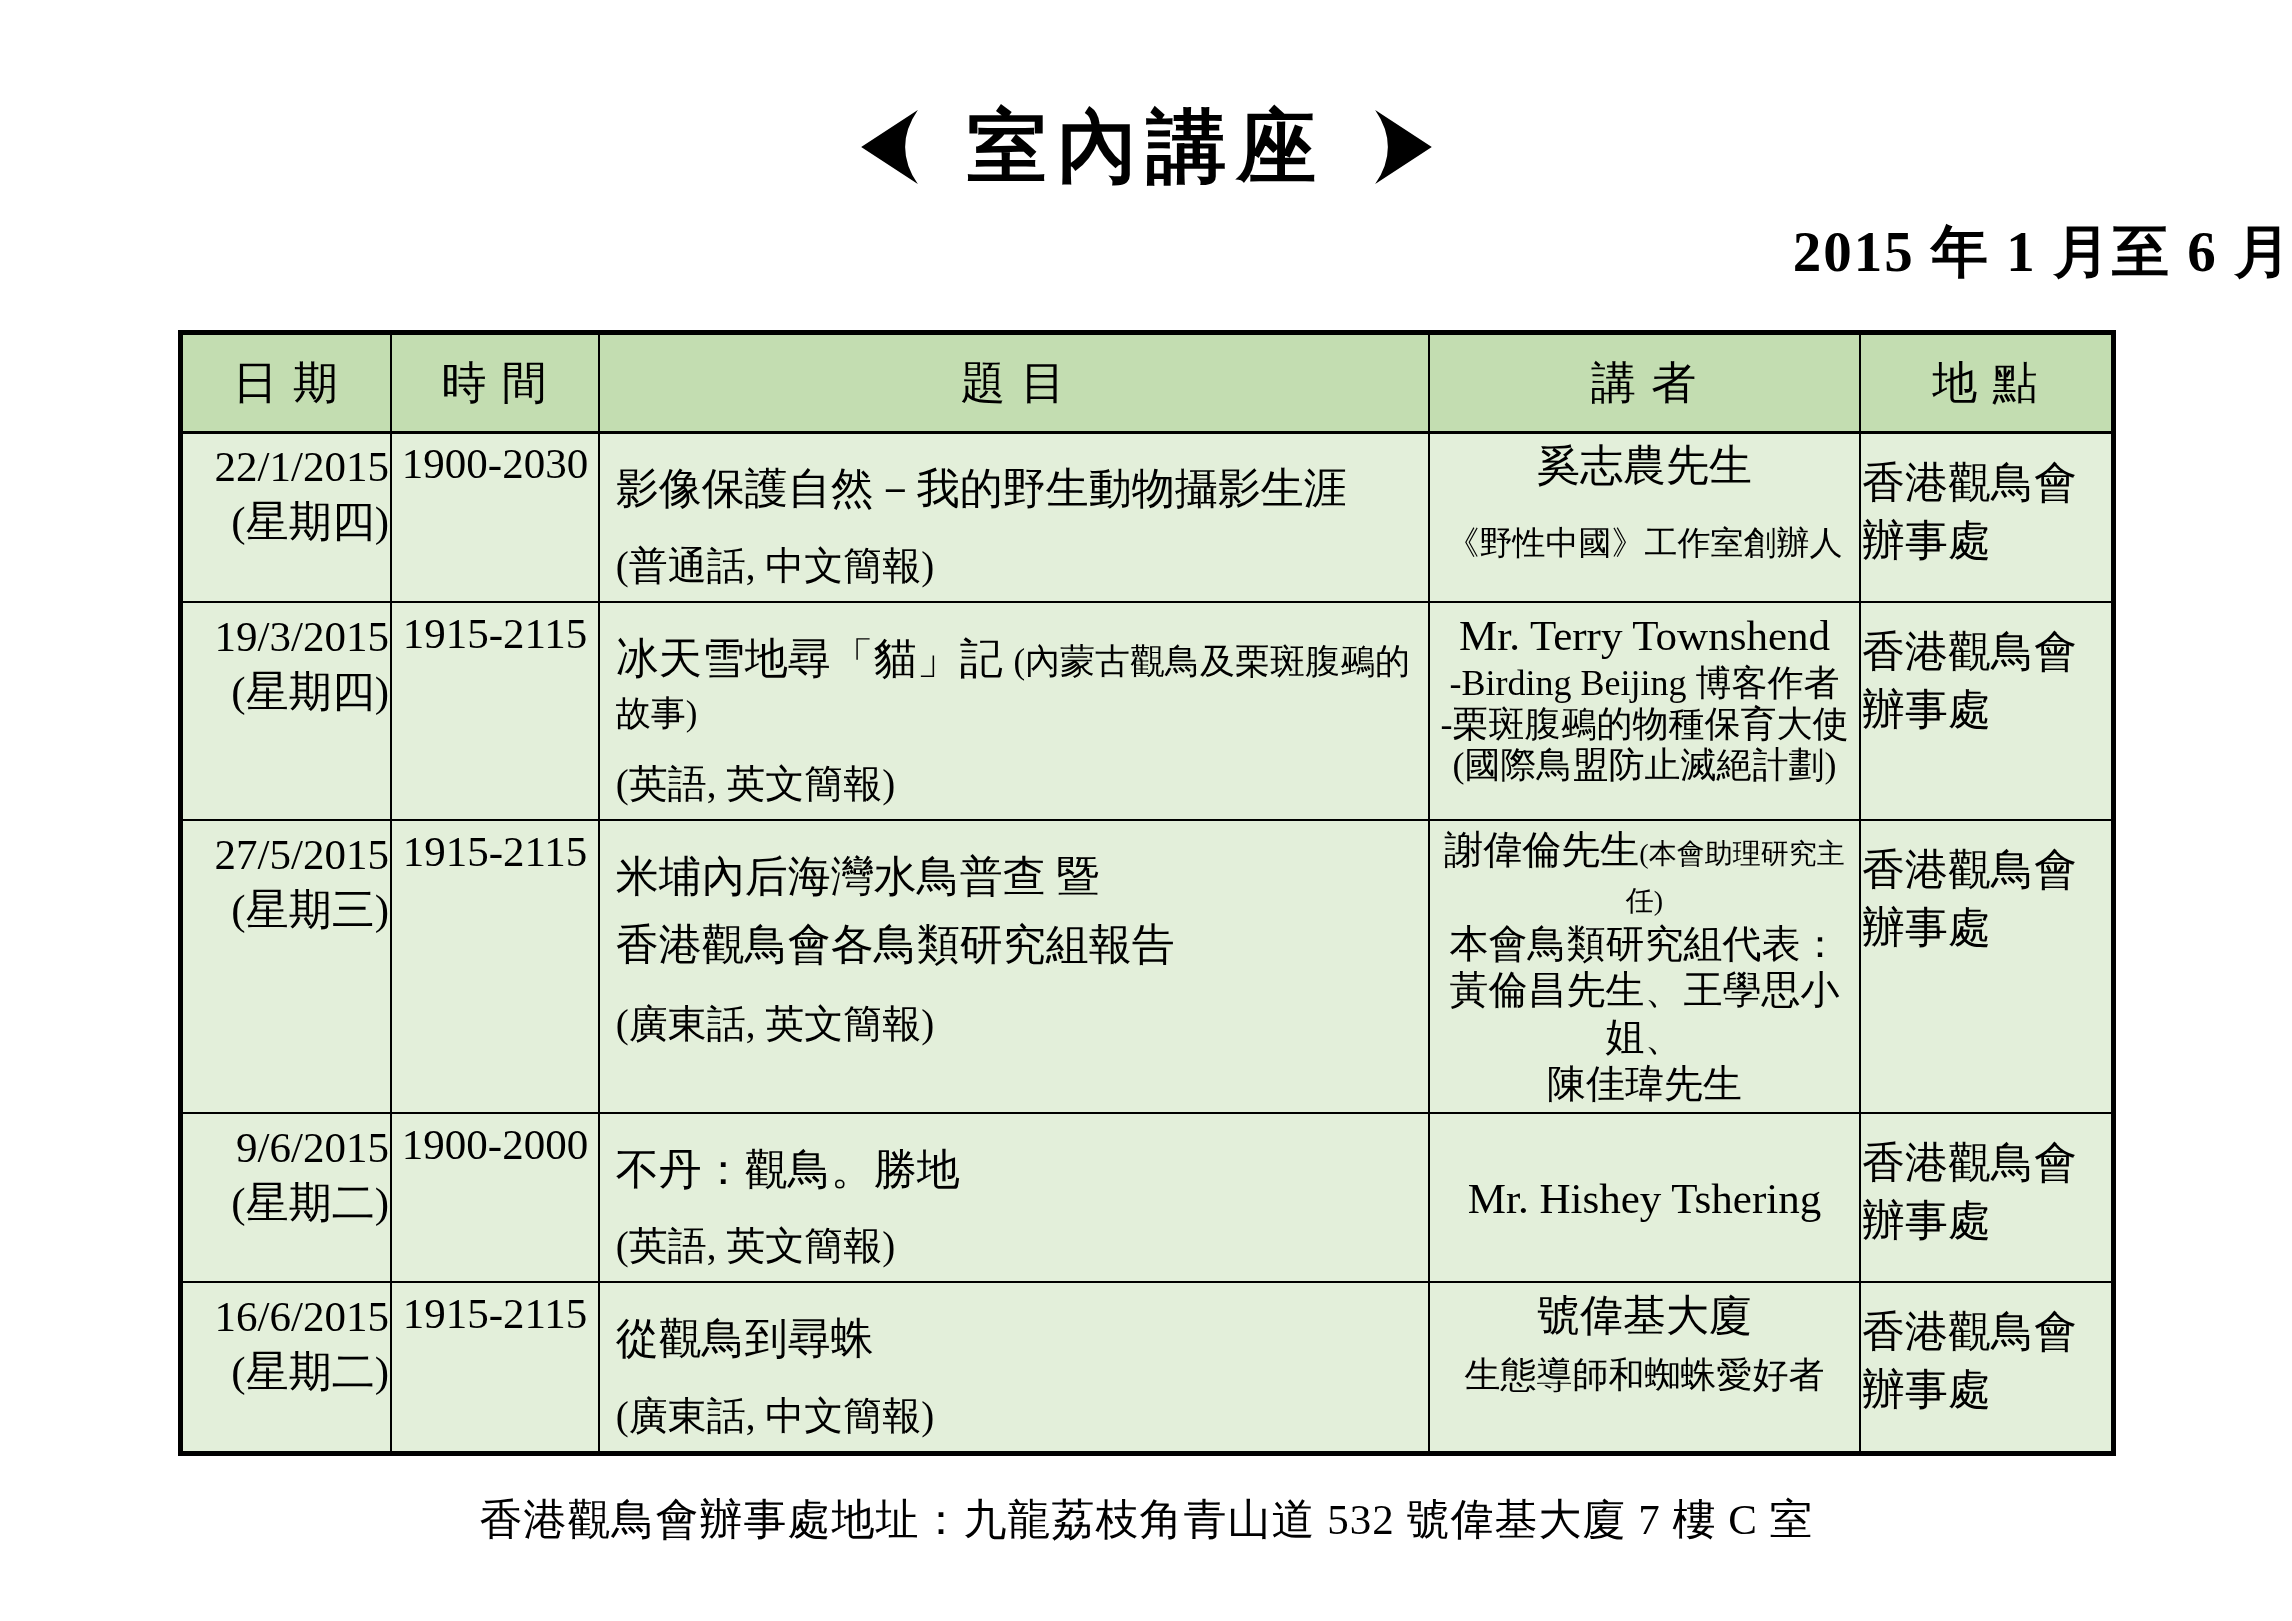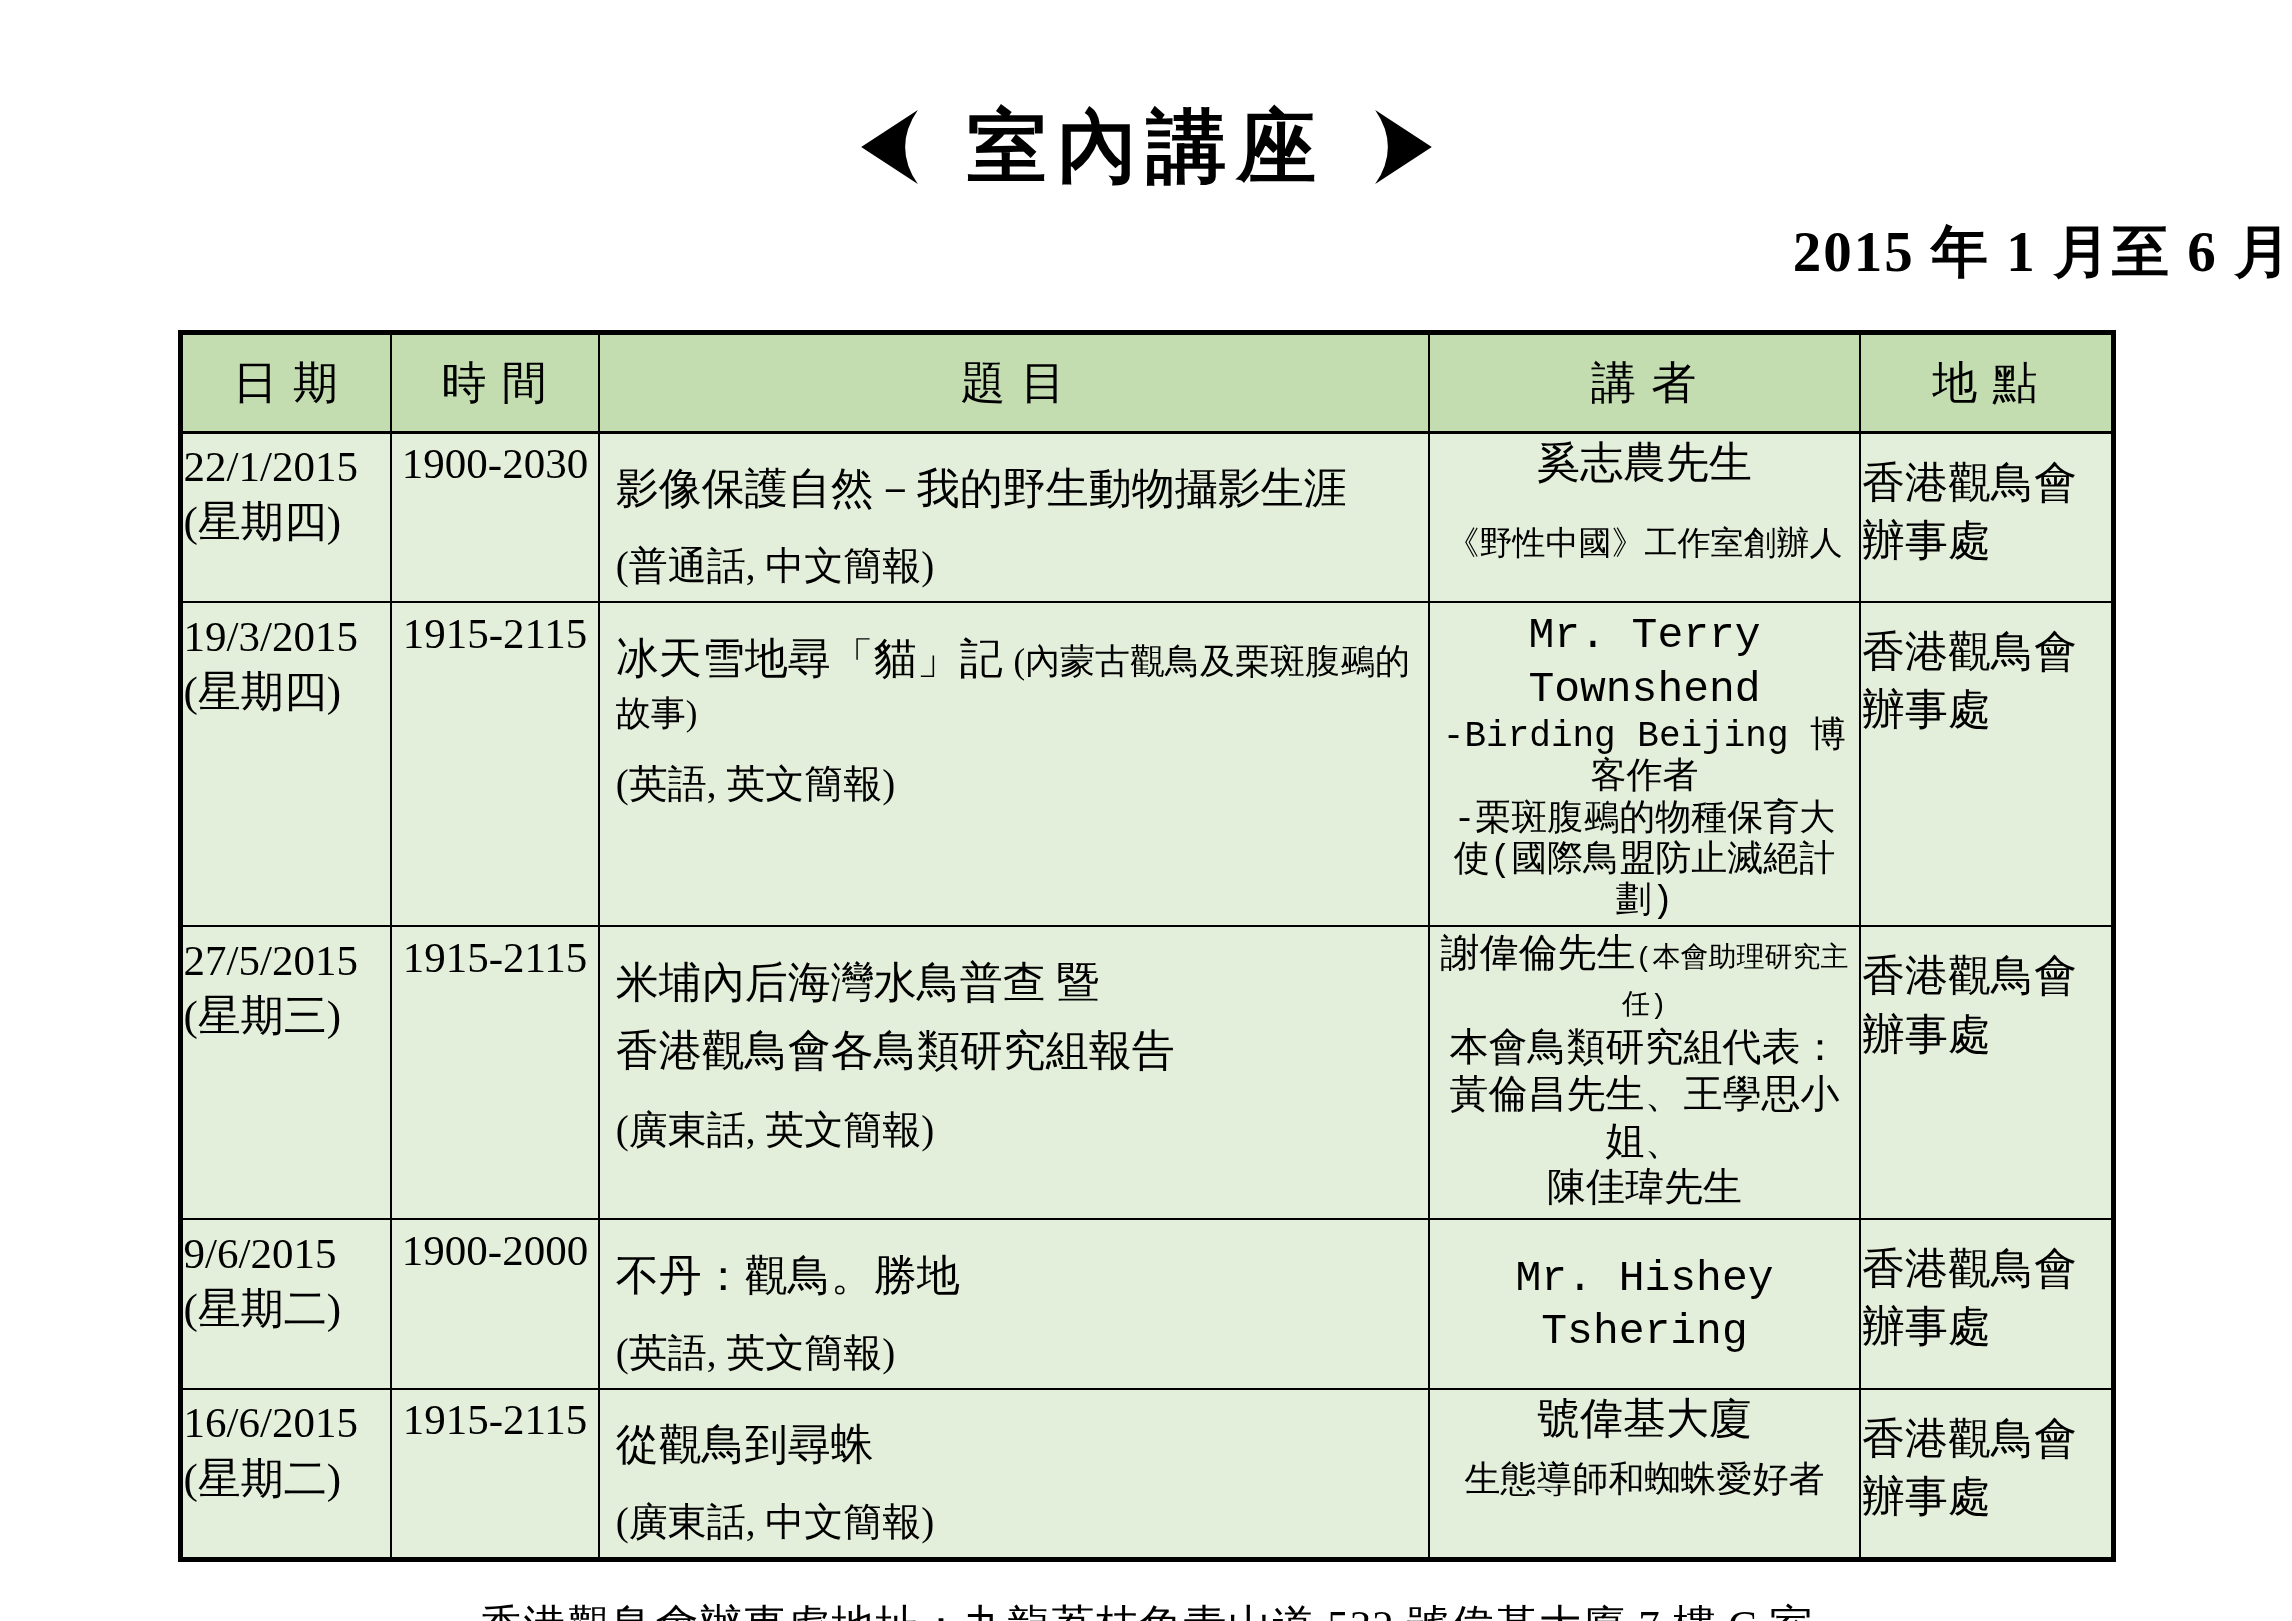--- a/index.html
+++ b/index.html
@@ -46,30 +46,30 @@
   }
   .lectures td{background:var(--body-bg);}
   
   tr.row0 td{height:125px;}
   tr.row1 td{height:125px;}
   tr.row2 td{height:160px;}
   tr.row3 td{height:186px;}
   tr.row4 td{height:121px;}
   tr.row5 td{height:119px;}
   
-  .c-date{text-align:left;font-size:43px;padding-top:5.9px;line-height:1.28;}
+  .c-date{text-align:right;font-size:43px;padding-top:5.9px;line-height:1.28;}
   .c-time{text-align:center;font-size:43px;padding-top:5.9px;}
   .c-topic{font-size:43px;padding:7.8px 11.8px 7.8px 15.7px;}
   .t-main{line-height:1.22;margin-top:22px;}
   .t-small{font-size:35px;}
   .t-line2{margin-top:15.7px;}
   .t-note{font-size:39px;margin-top:23.5px;}
   .row2 .t-note{margin-top:19.6px;}
   .row3 .t-note{margin-top:25.5px;}
-  .c-speaker{text-align:center;padding:5.9px 5.9px 3.9px;font-family:Liberation Mono, monospace;}
+  .c-speaker{text-align:center;padding:5.9px 5.9px 3.9px;}
   .s-lg{font-size:43px;line-height:1.25;}
   .s-md{font-size:36px;line-height:1.14;}
   .s-sm{font-size:33px;}
   .s-xs{font-size:28px;}
   .s-40{font-size:39px;line-height:1.2;}
   .row0 .s-sm{margin-top:27.4px;}
   .row1 .s-sm{margin-top:11.8px;}
   .row5 .s-md{margin-top:11.8px;}
   .row4 .c-speaker{vertical-align:middle;padding-bottom:3px;}
   .c-loc{font-size:43px;padding-top:20px;line-height:1.35;}

